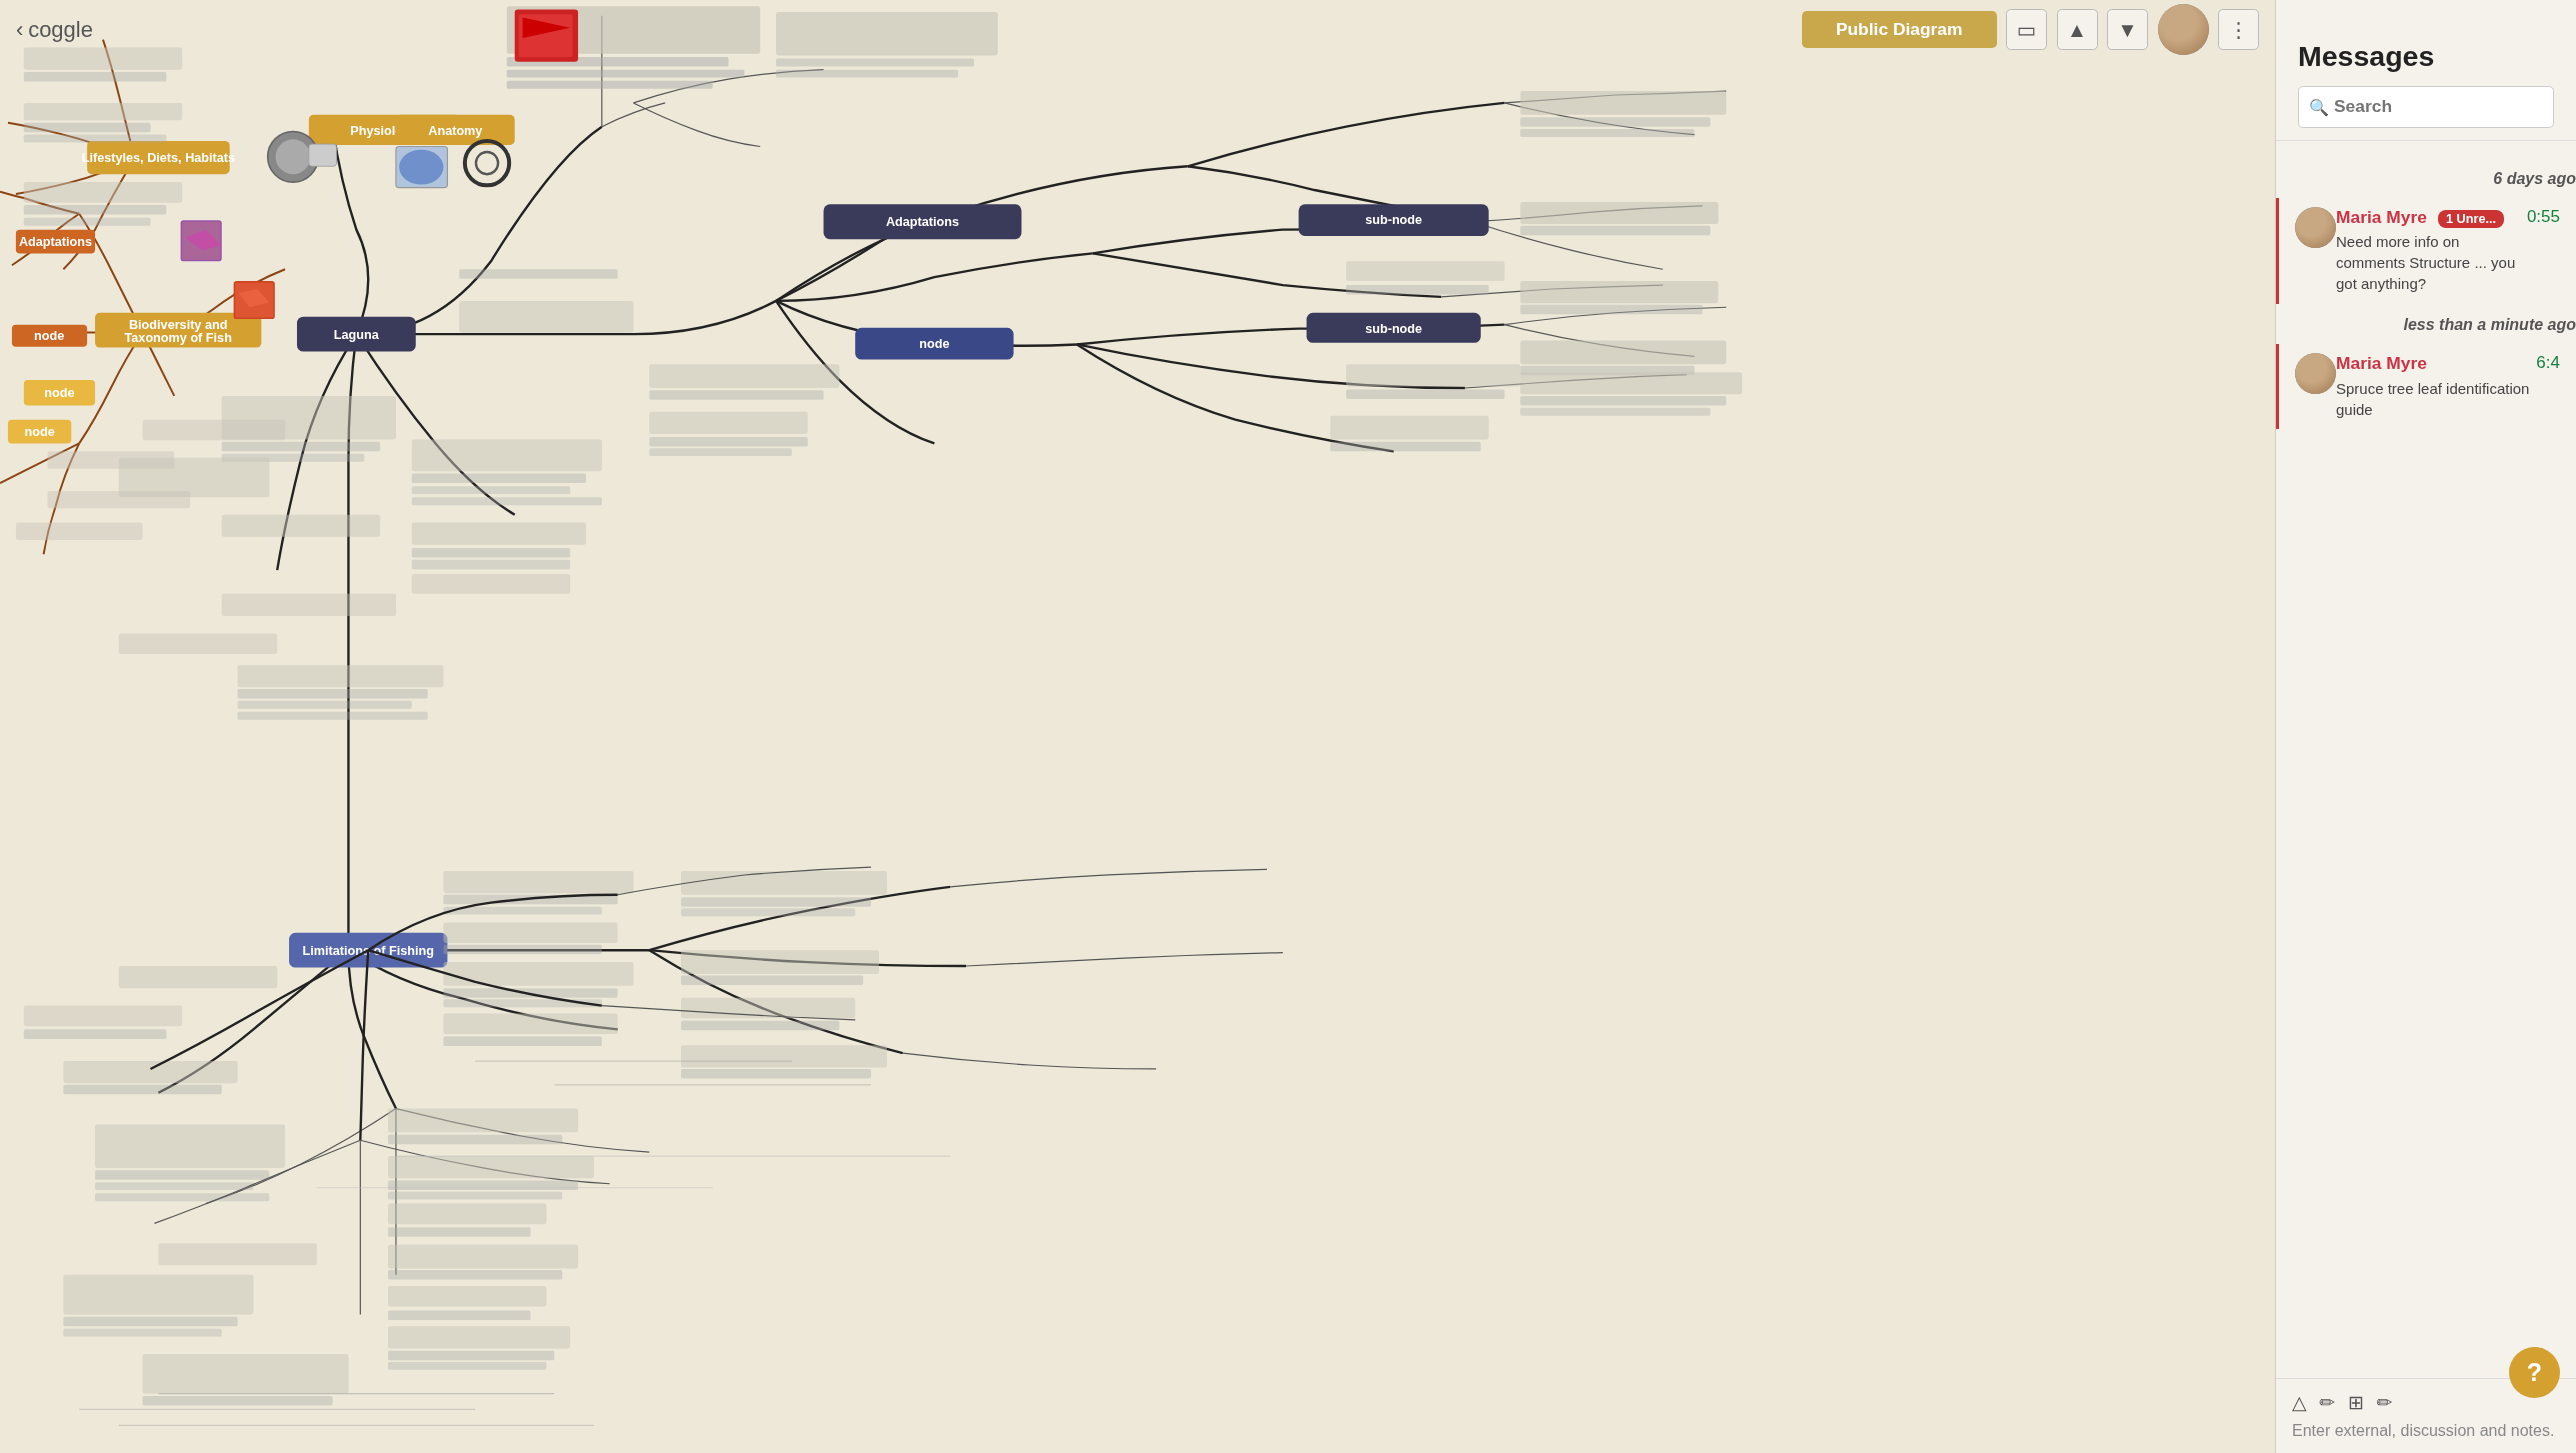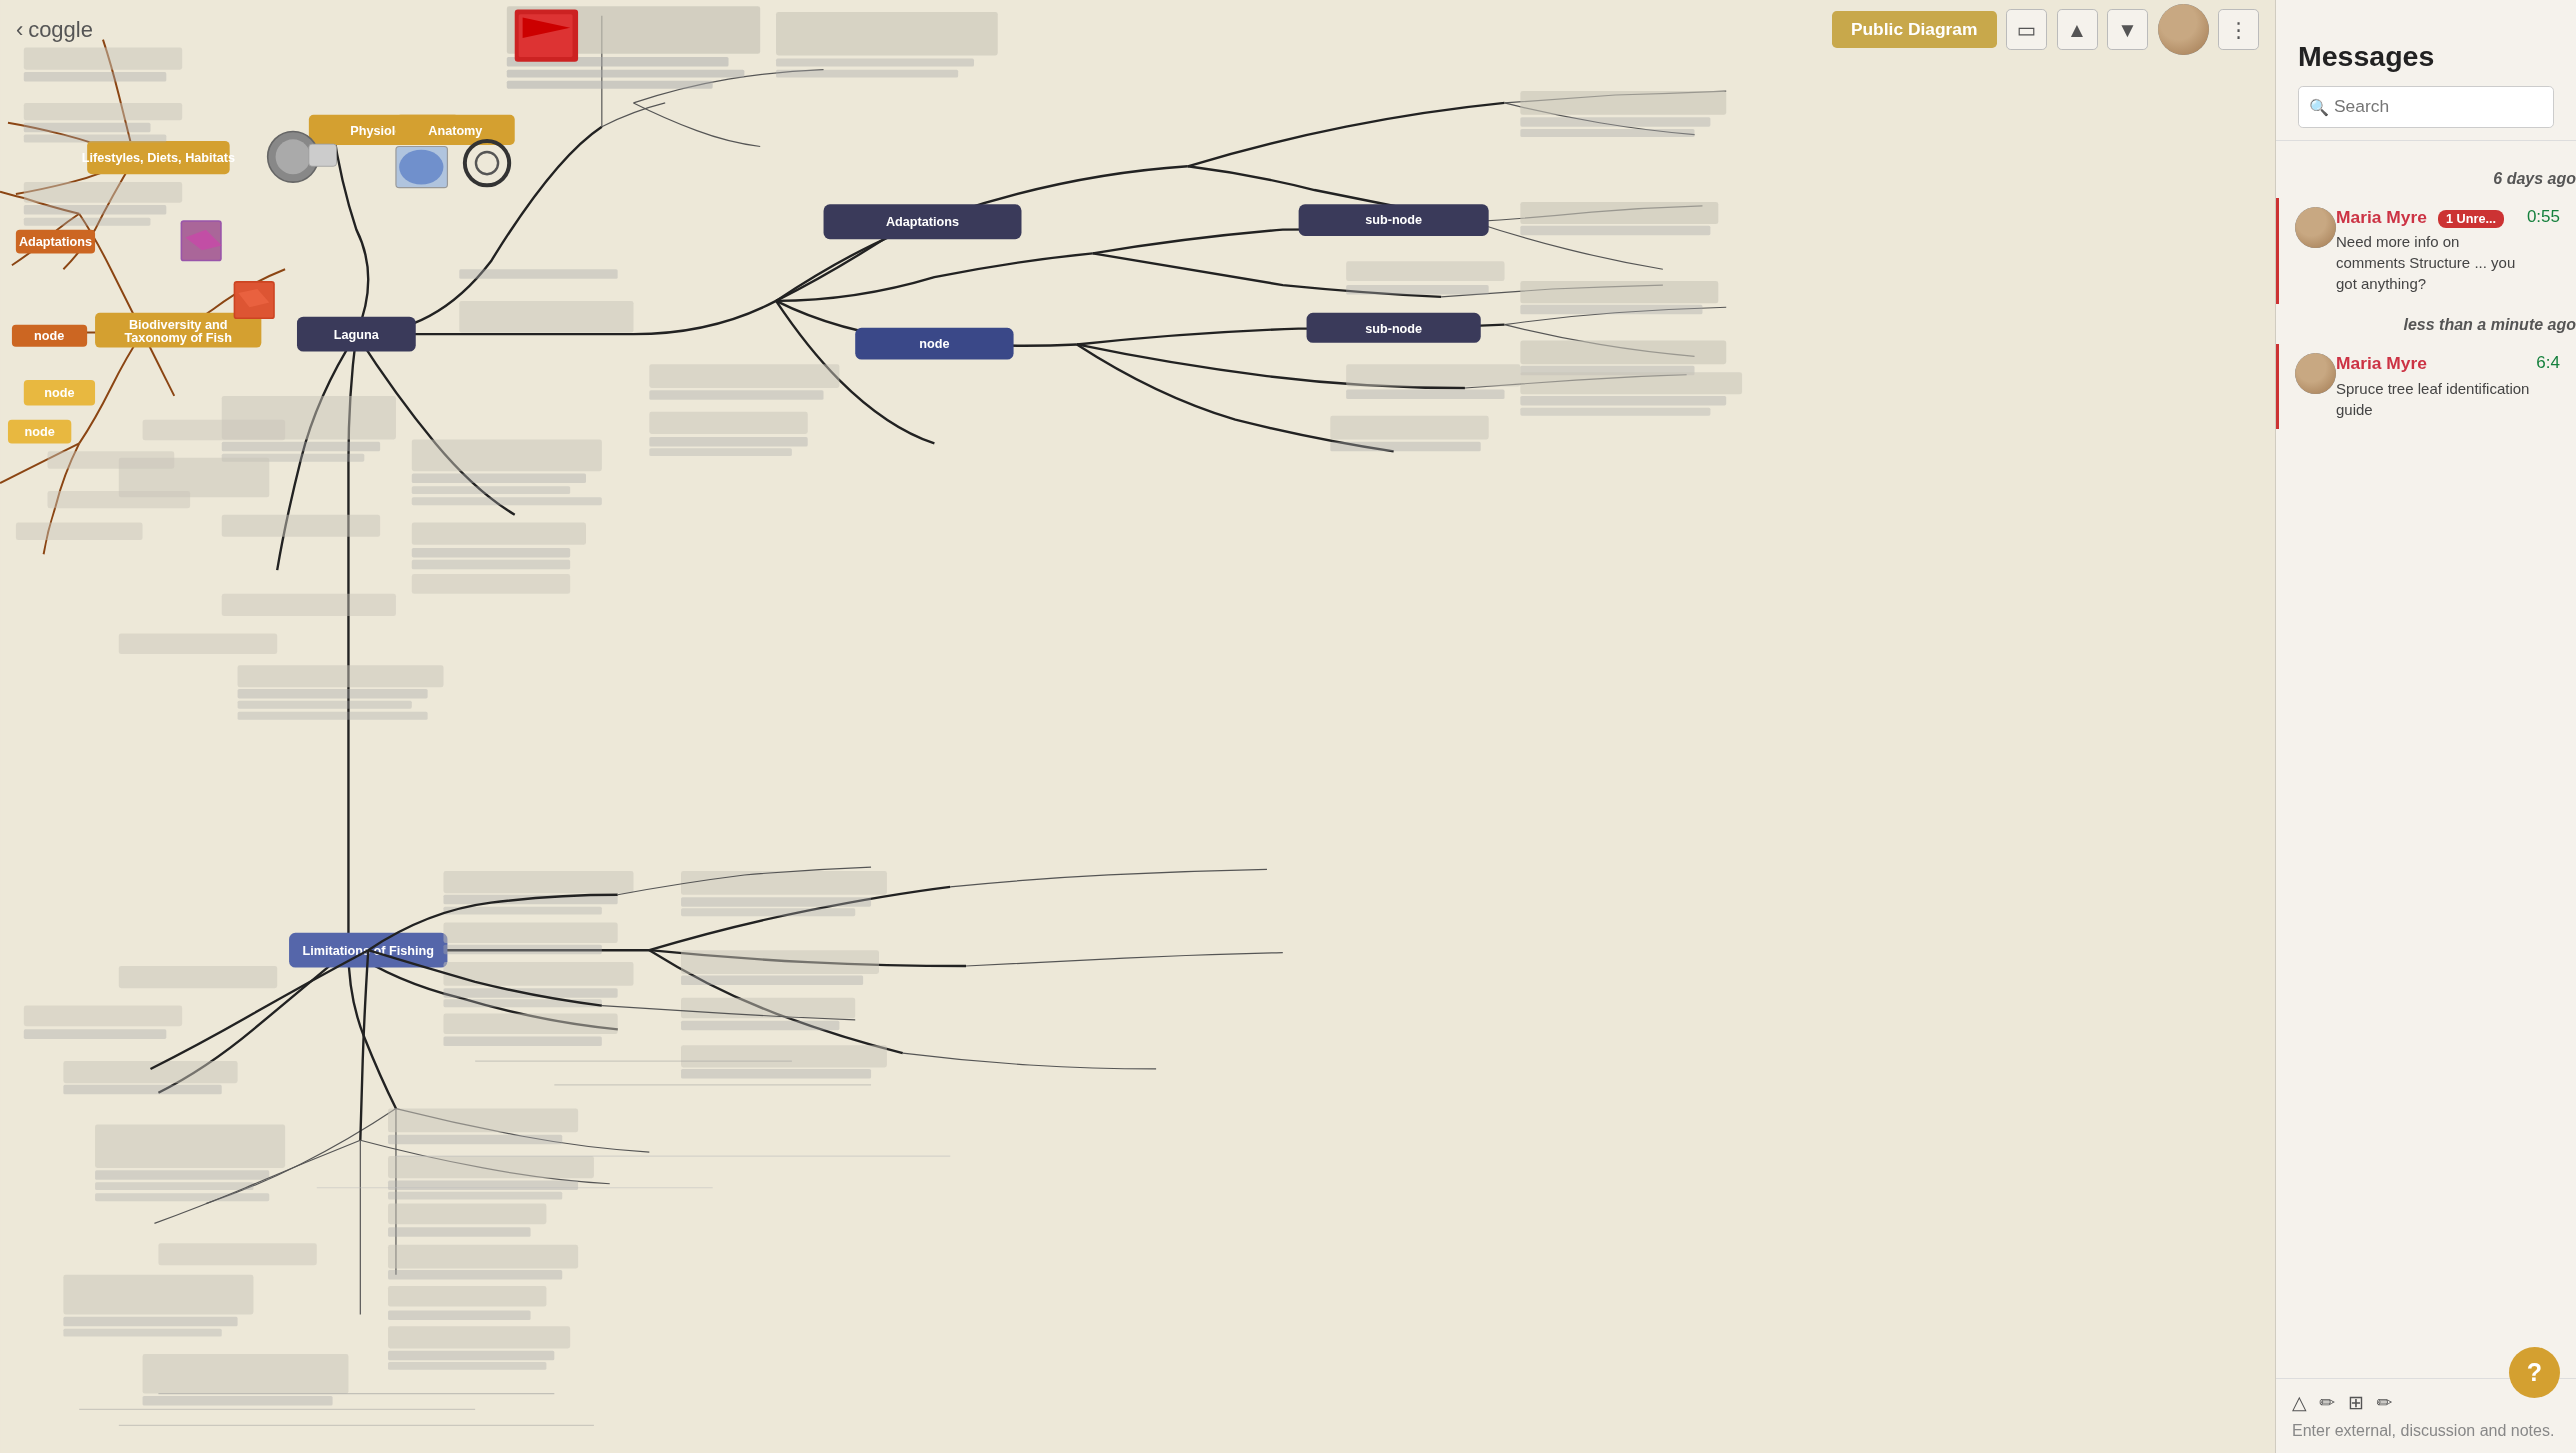--- a/index.html
+++ b/index.html
@@ -48,21 +48,21 @@
       margin-left: auto;
       display: flex;
       align-items: center;
       gap: 9.5px;
     }
 
     #public-diagram-btn {
       background: #c8a84b;
       color: white;
       border: none;
-      padding: 8px 19px;
+      padding: 8px 34px;
       border-radius: 4.8px;
       font-size: 17.4px;
       font-weight: bold;
       cursor: pointer;
     }
 
     .toolbar-icon-btn {
       width: 41px;
       height: 41px;
       border: 1.6px solid #bbb;
@@ -152,20 +152,21 @@
 
     #search-box {
       width: 100%;
       padding: 9.5px 12.7px 9.5px 35px;
       border: 0.8px solid #ccc;
       border-radius: 4.8px;
       background: white;
       font-size: 17.4px;
       color: #999;
       outline: none;
+      font-weight: bold;
     }
 
     #search-wrapper {
       position: relative;
     }
 
     #search-icon-wrap {
       position: absolute;
       left: 11px;
       top: 50%;

